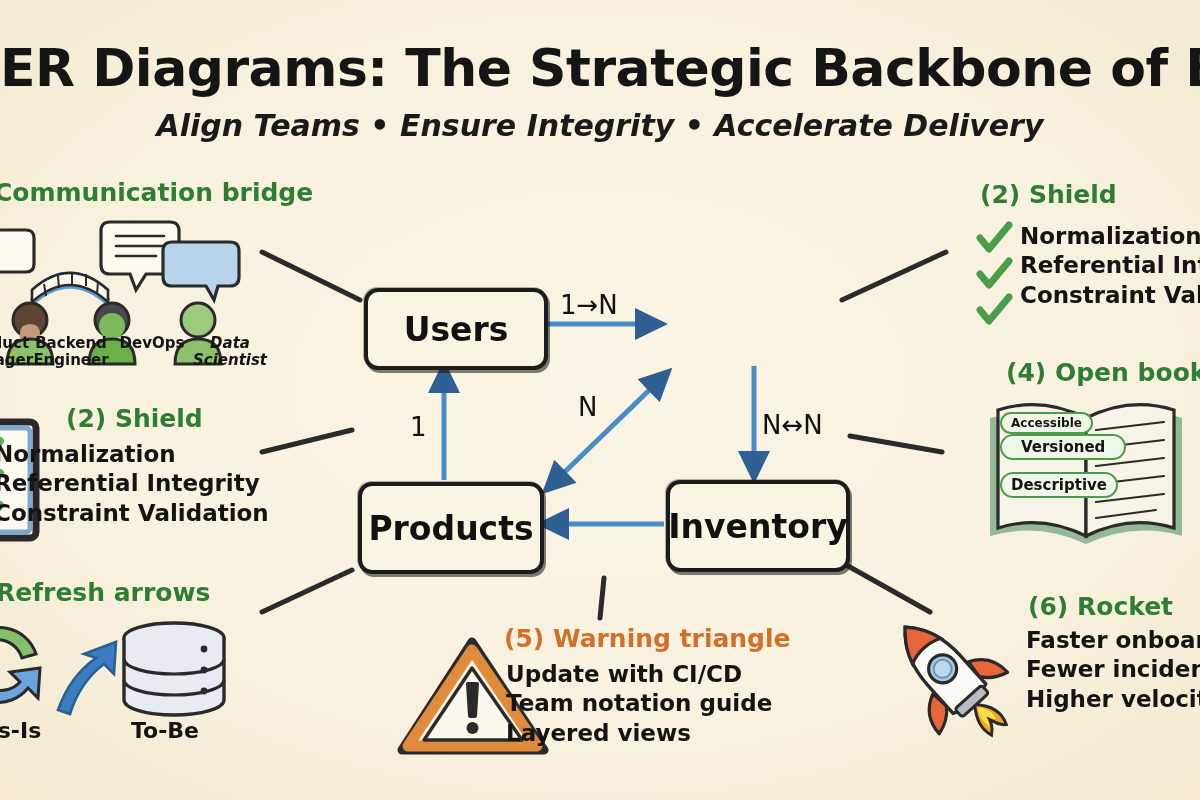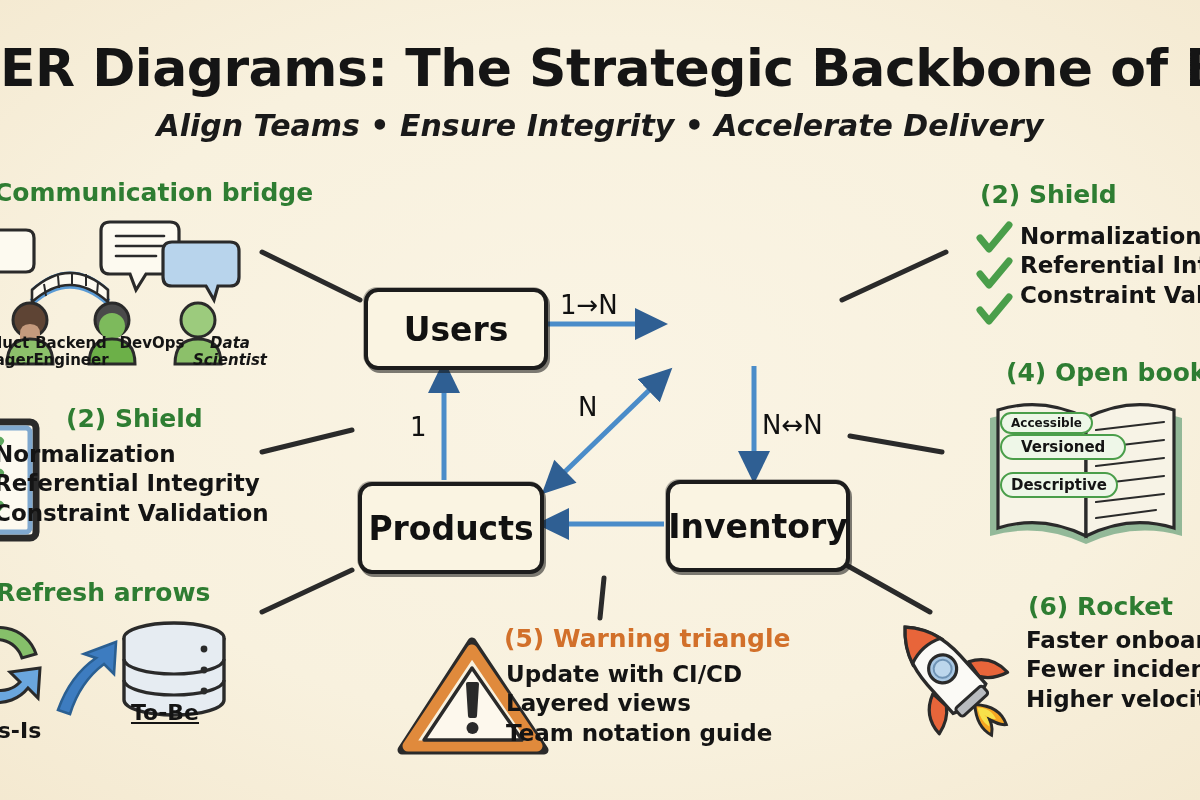--- a/index.html
+++ b/index.html
@@ -212,21 +212,21 @@
       <path d="M184,24 l0,62 a50,15 0 0 0 100,0 l0,-62" fill="#e6ecf2" stroke="#2a2a2a" stroke-width="3.4"></path>
       <path d="M184,45 a50,15 0 0 0 100,0" fill="none" stroke="#2a2a2a" stroke-width="3.2"></path>
       <path d="M184,66 a50,15 0 0 0 100,0" fill="none" stroke="#2a2a2a" stroke-width="3.2"></path>
       <circle cx="264" cy="35" r="3.4" fill="#2a2a2a"></circle>
       <circle cx="264" cy="56" r="3.4" fill="#2a2a2a"></circle>
       <circle cx="264" cy="77" r="3.4" fill="#2a2a2a"></circle>
     </g>
   </svg>
 
   <div class="abs small-label" style="left:-34px;top:718px;width:90px;">As-Is</div>
-  <div class="abs small-label" style="left:110px;top:700px;width:110px;text-decoration:underline;">To-Be</div>
+  <div class="abs small-label" style="left:110px;top:718px;width:110px;">To-Be</div>
 
   <div class="abs panel-head" style="left:980px;top:180px;">(2) Shield</div>
 
   <svg class="abs" style="left:974px;top:222px;width:44px;height:104px;">
     <g stroke="#4a9e4a" stroke-width="7" fill="none" stroke-linecap="round" stroke-linejoin="round">
       <path d="M6,16 l9,11 l20,-24"></path>
       <path d="M6,52 l9,11 l20,-24"></path>
       <path d="M6,88 l9,11 l20,-24"></path>
     </g>
   </svg>
@@ -270,22 +270,22 @@
   <svg class="abs" style="left:398px;top:638px;width:150px;height:118px;">
     <path d="M74,4 L146,112 L4,112 Z" fill="none" stroke="#2a2a2a" stroke-width="9" stroke-linejoin="round"></path>
     <path d="M74,12 L139,108 L10,108 Z" fill="none" stroke="#e08a3c" stroke-width="11" stroke-linejoin="round"></path>
     <path d="M74,30 L124,102 L26,102 Z" fill="#fdf8ed" stroke="#2a2a2a" stroke-width="3.4" stroke-linejoin="round"></path>
     <path d="M70,46 l9,0 l-2,32 l-5,0 z" fill="#2a2a2a" stroke="#2a2a2a" stroke-width="4" stroke-linejoin="round"></path>
     <circle cx="74.5" cy="90" r="6" fill="#2a2a2a"></circle>
   </svg>
   <div class="abs panel-head warn" style="left:504px;top:624px;">(5) Warning triangle</div>
   <div class="abs" style="left:506px;top:660px;">
     <div class="panel-line">Update with CI/CD</div>
+    <div class="panel-line">Team notation guide</div>
     <div class="panel-line">Layered views</div>
-    <div class="panel-line">Team notation guide</div>
   </div>
 
   <svg class="abs" style="left:872px;top:604px;width:156px;height:146px;">
     <g transform="rotate(-42 78 73)">
 
       <path d="M78,110 q-14,18 -8,34 q10,-8 8,-16 q4,14 10,18 q8,-18 -10,-36 z" fill="#f5a623" stroke="#2a2a2a" stroke-width="3"></path>
       <path d="M78,114 q-7,12 -4,22 q6,-6 4,-12 q3,9 6,11 q4,-12 -6,-21 z" fill="#f7e04a"></path>
 
       <path d="M54,74 q-22,10 -22,34 q16,-4 24,-16 z" fill="#e8653a" stroke="#2a2a2a" stroke-width="3.2" stroke-linejoin="round"></path>
       <path d="M102,74 q22,10 22,34 q-16,-4 -24,-16 z" fill="#e8653a" stroke="#2a2a2a" stroke-width="3.2" stroke-linejoin="round"></path>

